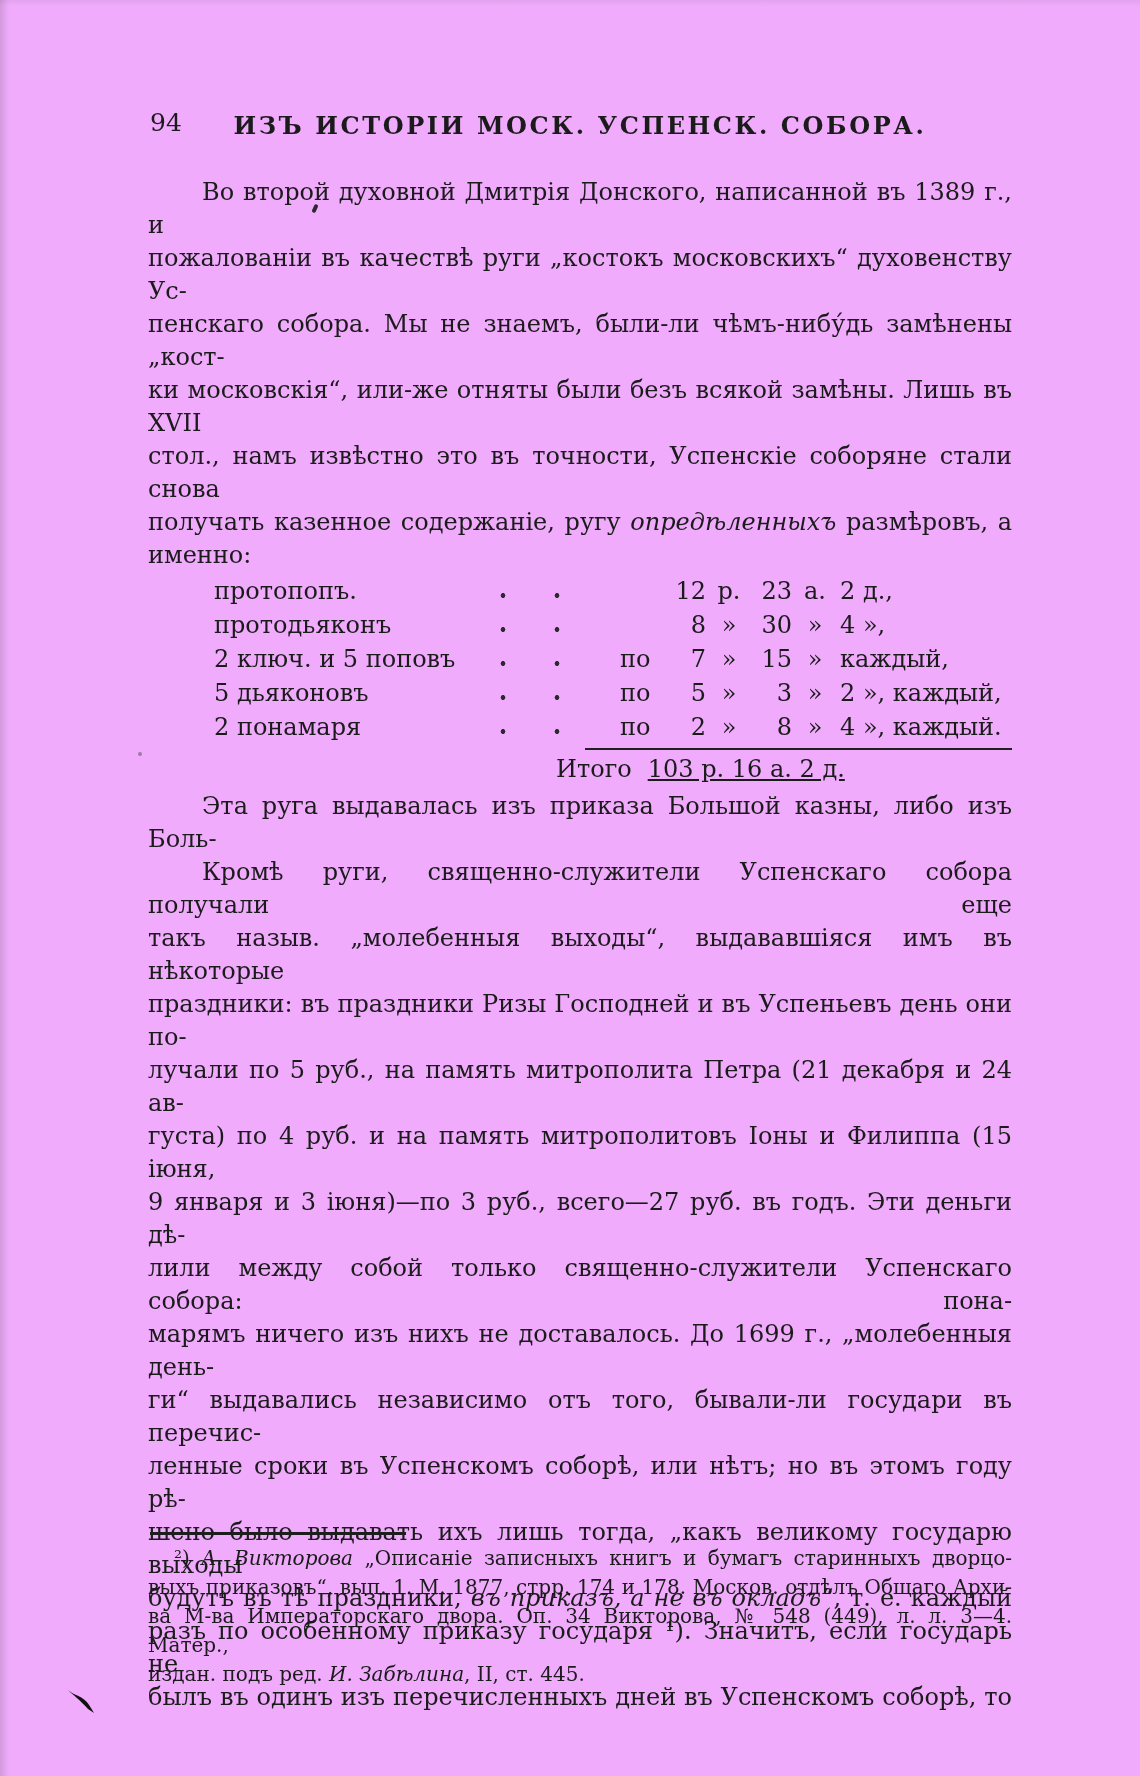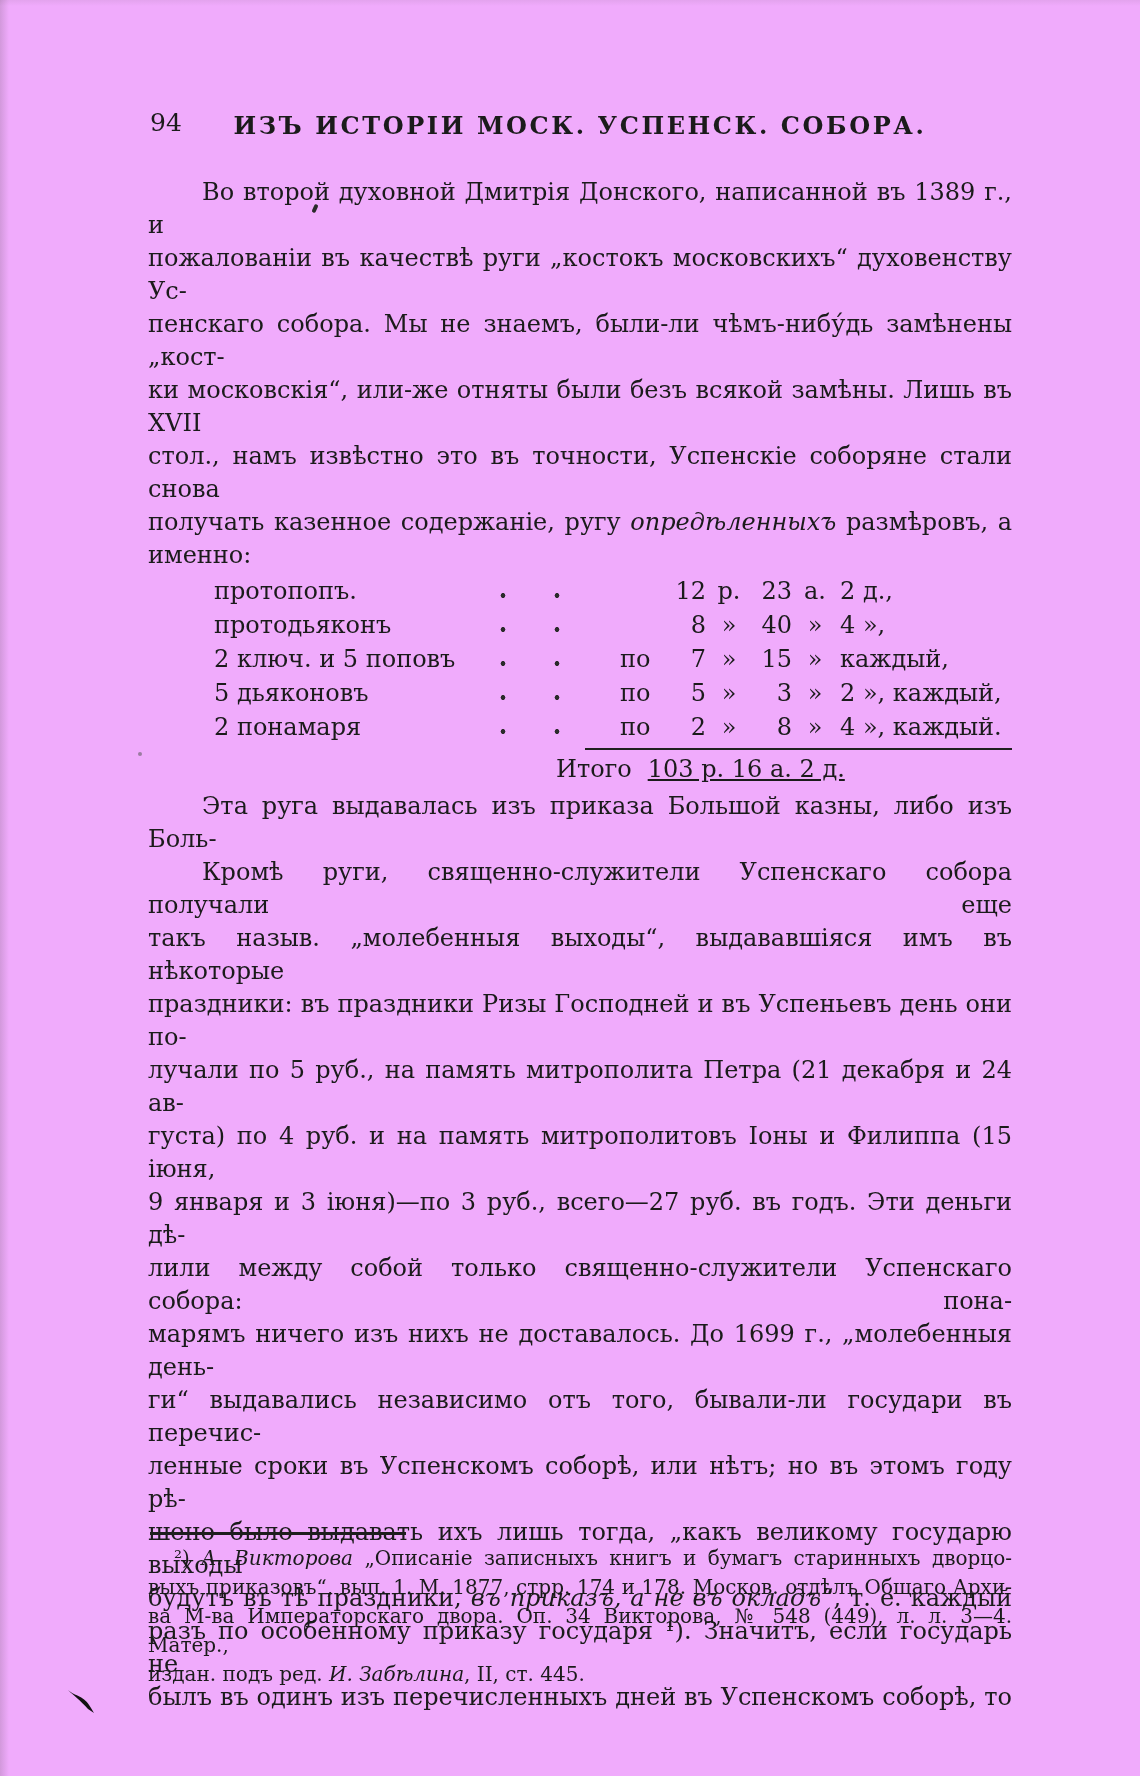--- a/index.html
+++ b/index.html
@@ -103,21 +103,21 @@
         <span class="tn">23</span>
         <span class="tu">а.</span>
         <span class="trest">2 д.,</span>
       </div>
       <div class="trow">
         <span class="tlabel">протодьяконъ</span>
         <span class="tleader"></span>
         <span class="tpo"></span>
         <span class="tn">8</span>
         <span class="tu">»</span>
-        <span class="tn">40</span>
+        <span class="tn">30</span>
         <span class="tu">»</span>
         <span class="trest">4 »,</span>
       </div>
       <div class="trow">
         <span class="tlabel">2 ключ. и 5 поповъ</span>
         <span class="tleader"></span>
         <span class="tpo">по</span>
         <span class="tn">7</span>
         <span class="tu">»</span>
         <span class="tn">15</span>

